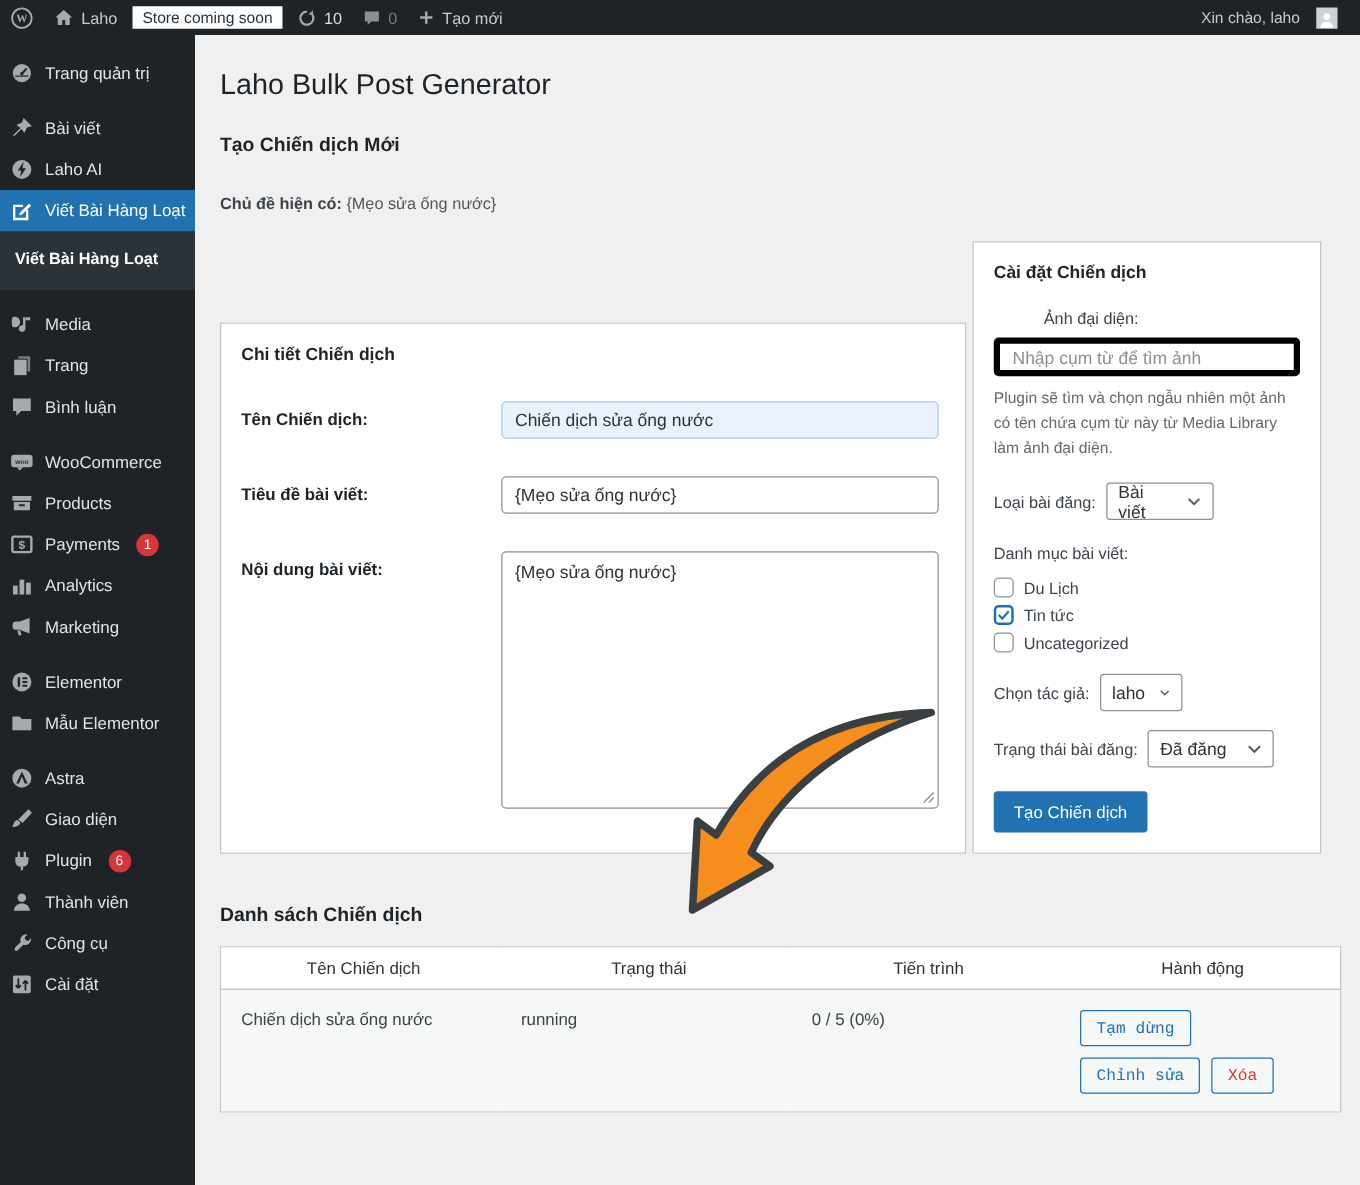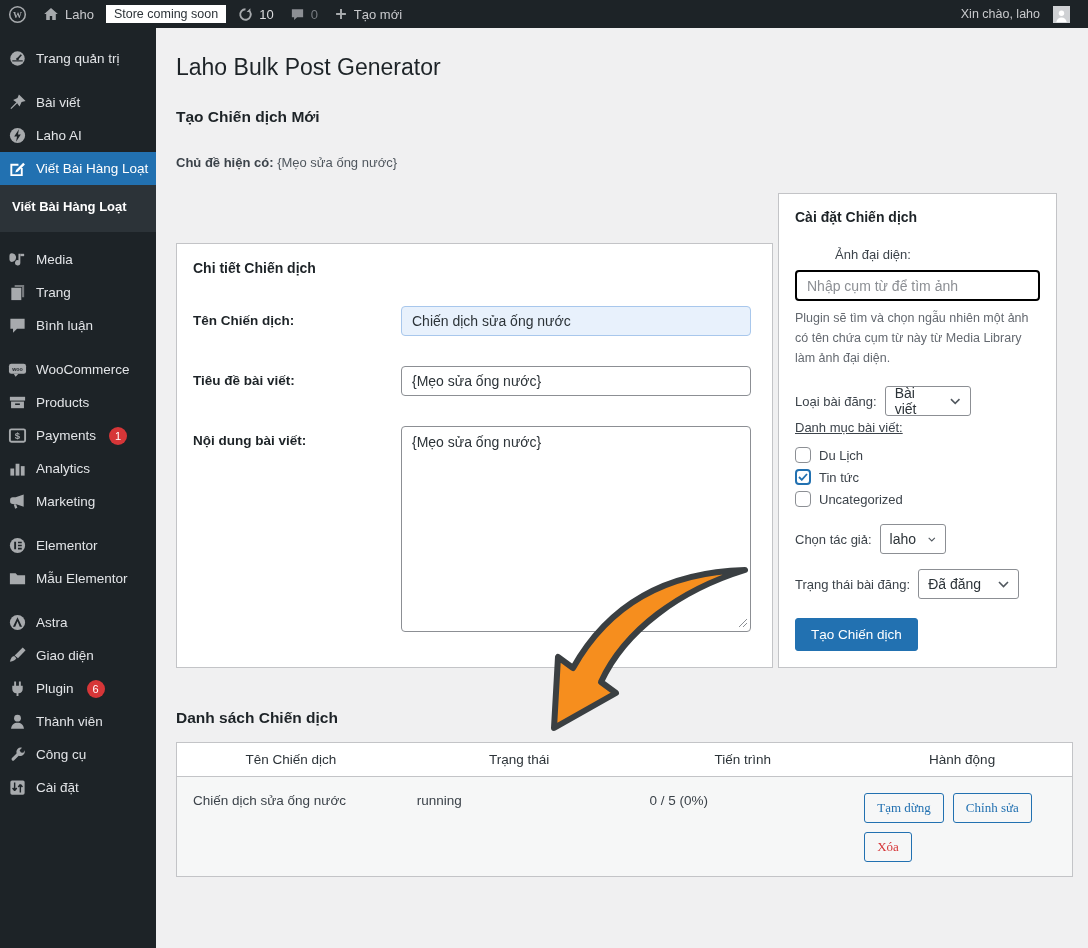--- a/index.html
+++ b/index.html
@@ -84,21 +84,21 @@
   .txt-input.filled { background:#e8f1fc; border-color:#a8c7ec; }
   .ta-wrap { position:relative; }
   textarea.txt-area {
     width:350px; height:206px; border:1px solid #8c8f94; border-radius:4px;
     padding:7px 10px; font-size:14px; color:#2c3338; background:#fff;
     font-family:"Liberation Sans", sans-serif; resize:none; outline:none;
   }
   .ta-grip { position:absolute; right:3px; bottom:7px; pointer-events:none; }
 
   .side-label { font-size:13px; color:#3c434a; margin-top:16px; }
-  .side-input { width:100%; height:31px; border:2px solid #000000; border-radius:4px;
+  .side-input { width:100%; height:31px; border:5px solid #000000; border-radius:4px;
     padding:0 10px; font-size:14px; color:#4c1d95; margin-top:8px;
     font-family:"Liberation Sans", sans-serif; outline:none; }
   .side-input::placeholder { color:#8c8f94; }
   .help-text { font-size:12.5px; color:#646970; line-height:1.6; margin-top:7px; }
 
   .inline-row { display:flex; align-items:center; gap:8px; margin-top:16px; font-size:13px; color:#3c434a; flex-wrap:nowrap; }
   .wpselect {
     display:inline-flex; align-items:center; justify-content:space-between; gap:12px;
     border:1px solid #8c8f94; border-radius:3px; background:#fff;
     height:30px; padding:0 9px; font-size:14px; color:#2c3338; cursor:pointer;
@@ -128,21 +128,21 @@
   table.cmp td {
     background:#f6f7f7; font-size:13.5px; color:#3c434a;
     padding:16px 12px 14px 16px; vertical-align:top;
   }
   table.cmp .col1 { width:25%; } table.cmp .col2 { width:26%; }
   table.cmp .col3 { width:24%; } table.cmp .col4 { width:25%; }
   .actions { display:flex; flex-wrap:wrap; gap:9px; width:182px; }
   .btn-outline {
     background:#f6f7f7; border:1px solid #2271b1; color:#2271b1;
     font-size:13px; padding:6px 12px; border-radius:3px; cursor:pointer;
-    font-family:Liberation Serif, serif;
+    font-family:Liberation Mono, monospace;
   }
   .btn-outline.danger { color:#d63638; }
 
   
   .callout-arrow { position:absolute; left:540px; top:560px; width:212px; height:176px;
     z-index:10; pointer-events:none; }
 </style>
 </head>
 <body>
 
@@ -416,21 +416,21 @@
       <div class="inline-row" style="margin-top:18px;">
         <span>Loại bài đăng:</span>
         <span class="wpselect" style="width:86px;">
           <span>Bài viết</span>
           <svg width="11" height="7" viewBox="0 0 11 7">
               <path d="M1 1l4.5 4.5L10 1" fill="none" stroke="currentColor" stroke-width="1.6"></path>
             </svg>
         </span>
       </div>
 
-      <div class="side-label" style="margin-top:4px;text-decoration:underline;">Danh mục bài viết:</div>
+      <div class="side-label" style="margin-top:19px;">Danh mục bài viết:</div>
       <div class="cat-list">
         <div class="cat-item">
           <span class="cb"></span>
           <span>Du Lịch</span>
         </div>
         <div class="cat-item">
           <span class="cb checked">
             <svg width="10" height="8" viewBox="0 0 10 8">
                 <path d="M1 4l2.8 2.8L9 1" fill="none" stroke="#2271b1" stroke-width="1.8"></path>
               </svg>

